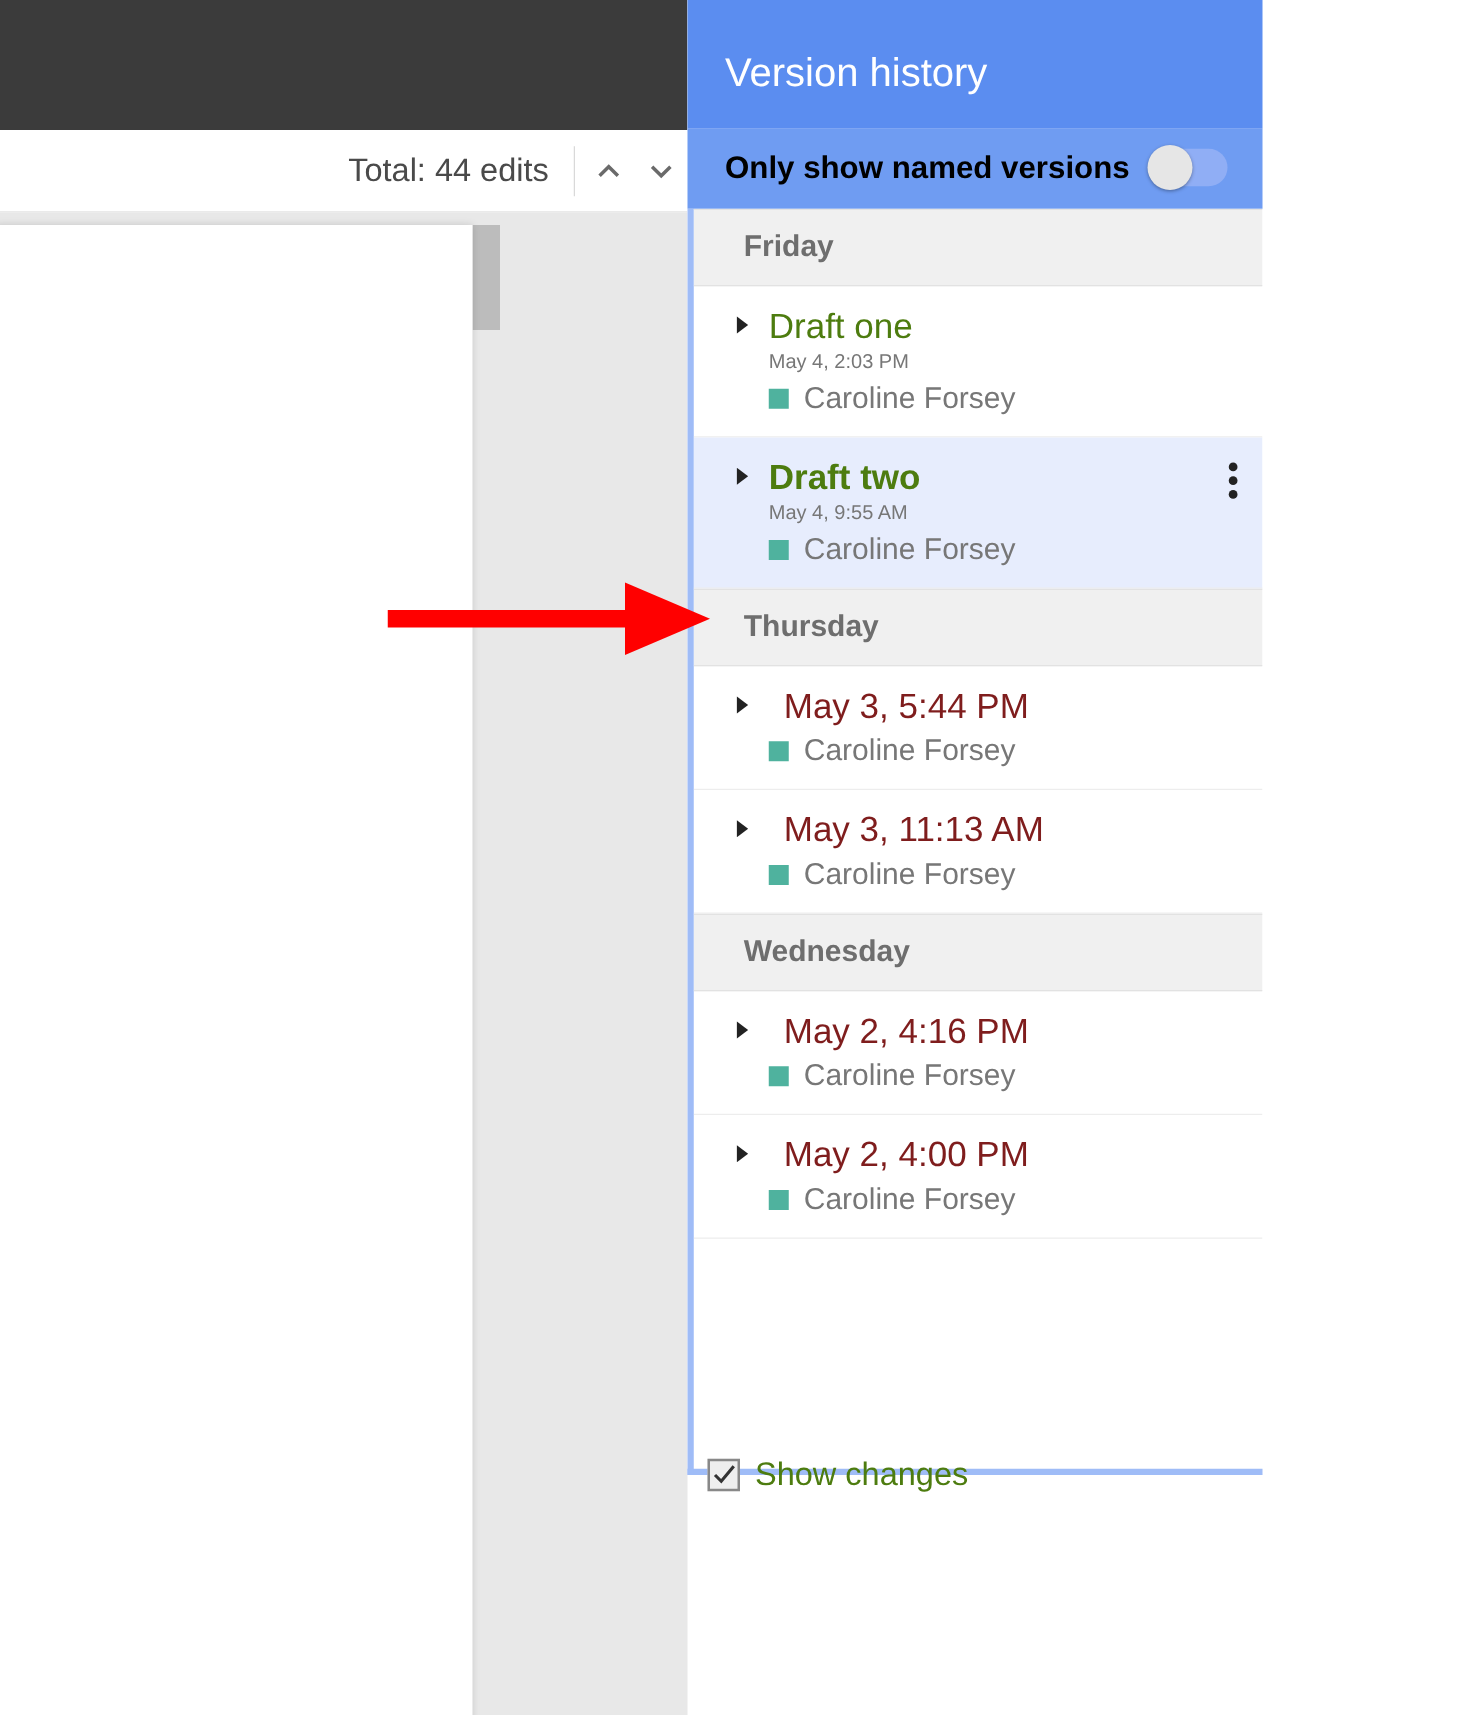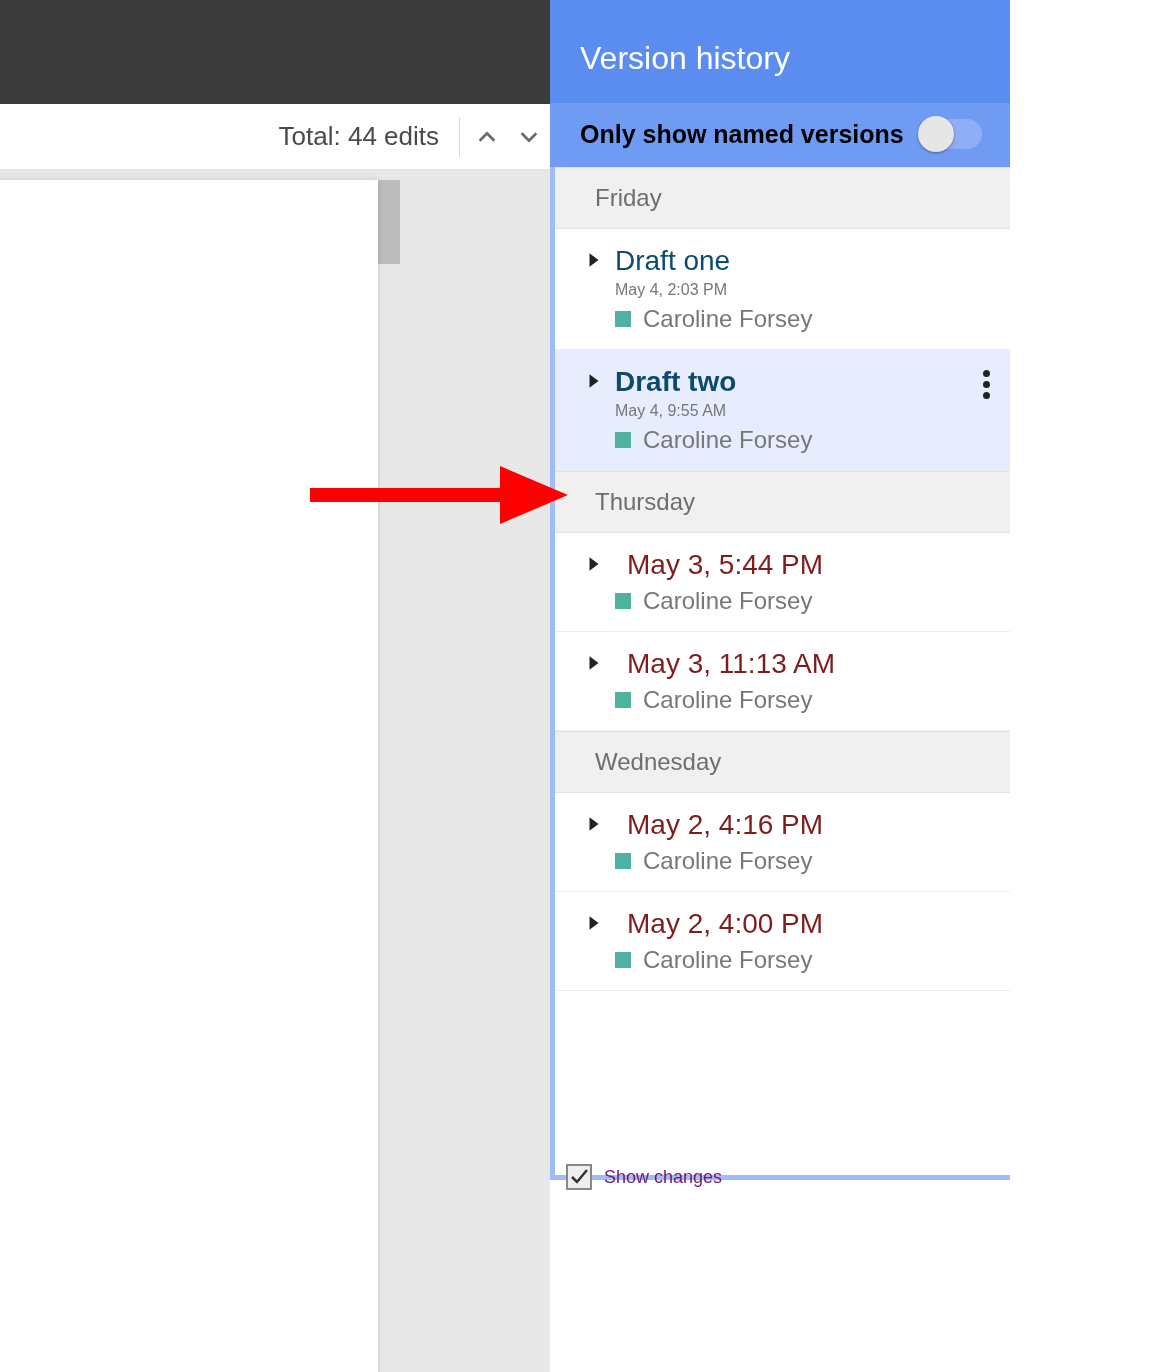--- a/index.html
+++ b/index.html
@@ -125,41 +125,41 @@
   .vh-list {
     flex: 1;
     overflow: hidden;
     border-left: 5px solid #9fbcf7;
     border-bottom: 5px solid #9fbcf7;
     position: relative;
   }
   .day-header {
     background: #f0f0f0;
     color: #6e6e6e;
-    font-weight: normal;
+    font-weight: bold;
     font-size: 24px;
     padding: 16px 12px 16px 40px;
     border-top: 1px solid #e2e2e2;
     border-bottom: 1px solid #e2e2e2;
   }
   .version {
     padding: 16px 20px 16px 32px;
     border-bottom: 1px solid #ededed;
     position: relative;
   }
   .version.selected { background: #e7edfd; }
   .v-top { display:flex; align-items:center; }
   .v-caret {
     margin-right: 14px;
     margin-top: 2px;
   }
   .v-caret svg { width: 14px; height: 18px; }
   .v-name {
     font-size: 28px;
-    color: #0c4a6e;
+    color: #4d7c0f;
   }
   .v-name.bold { font-weight: bold; }
   .v-date {
     font-size: 16px;
     color: #777;
     margin-left: 28px;
     margin-top: 4px;
   }
   .v-date.as-name {
     font-size: 28px;
@@ -185,22 +185,22 @@
     display:flex; flex-direction:column; gap:4px;
     cursor:pointer;
   }
   .kebab span { width:7px; height:7px; background:#222; border-radius:50%; }
   
   .show-changes {
     position: absolute;
     left: 556px;
     top: 1150px;
     display:flex; align-items:center;
-    font-size: 18px;
-    color: #701a75;
+    font-size: 26px;
+    color: #4d7c0f;
     padding: 14px 10px;
   }
   .checkbox {
     width: 26px; height: 26px;
     border: 2px solid #888;
     background: #eee;
     margin-right: 12px;
     display:flex; align-items:center; justify-content:center;
   }
   .checkbox svg { width: 20px; height: 20px; }

